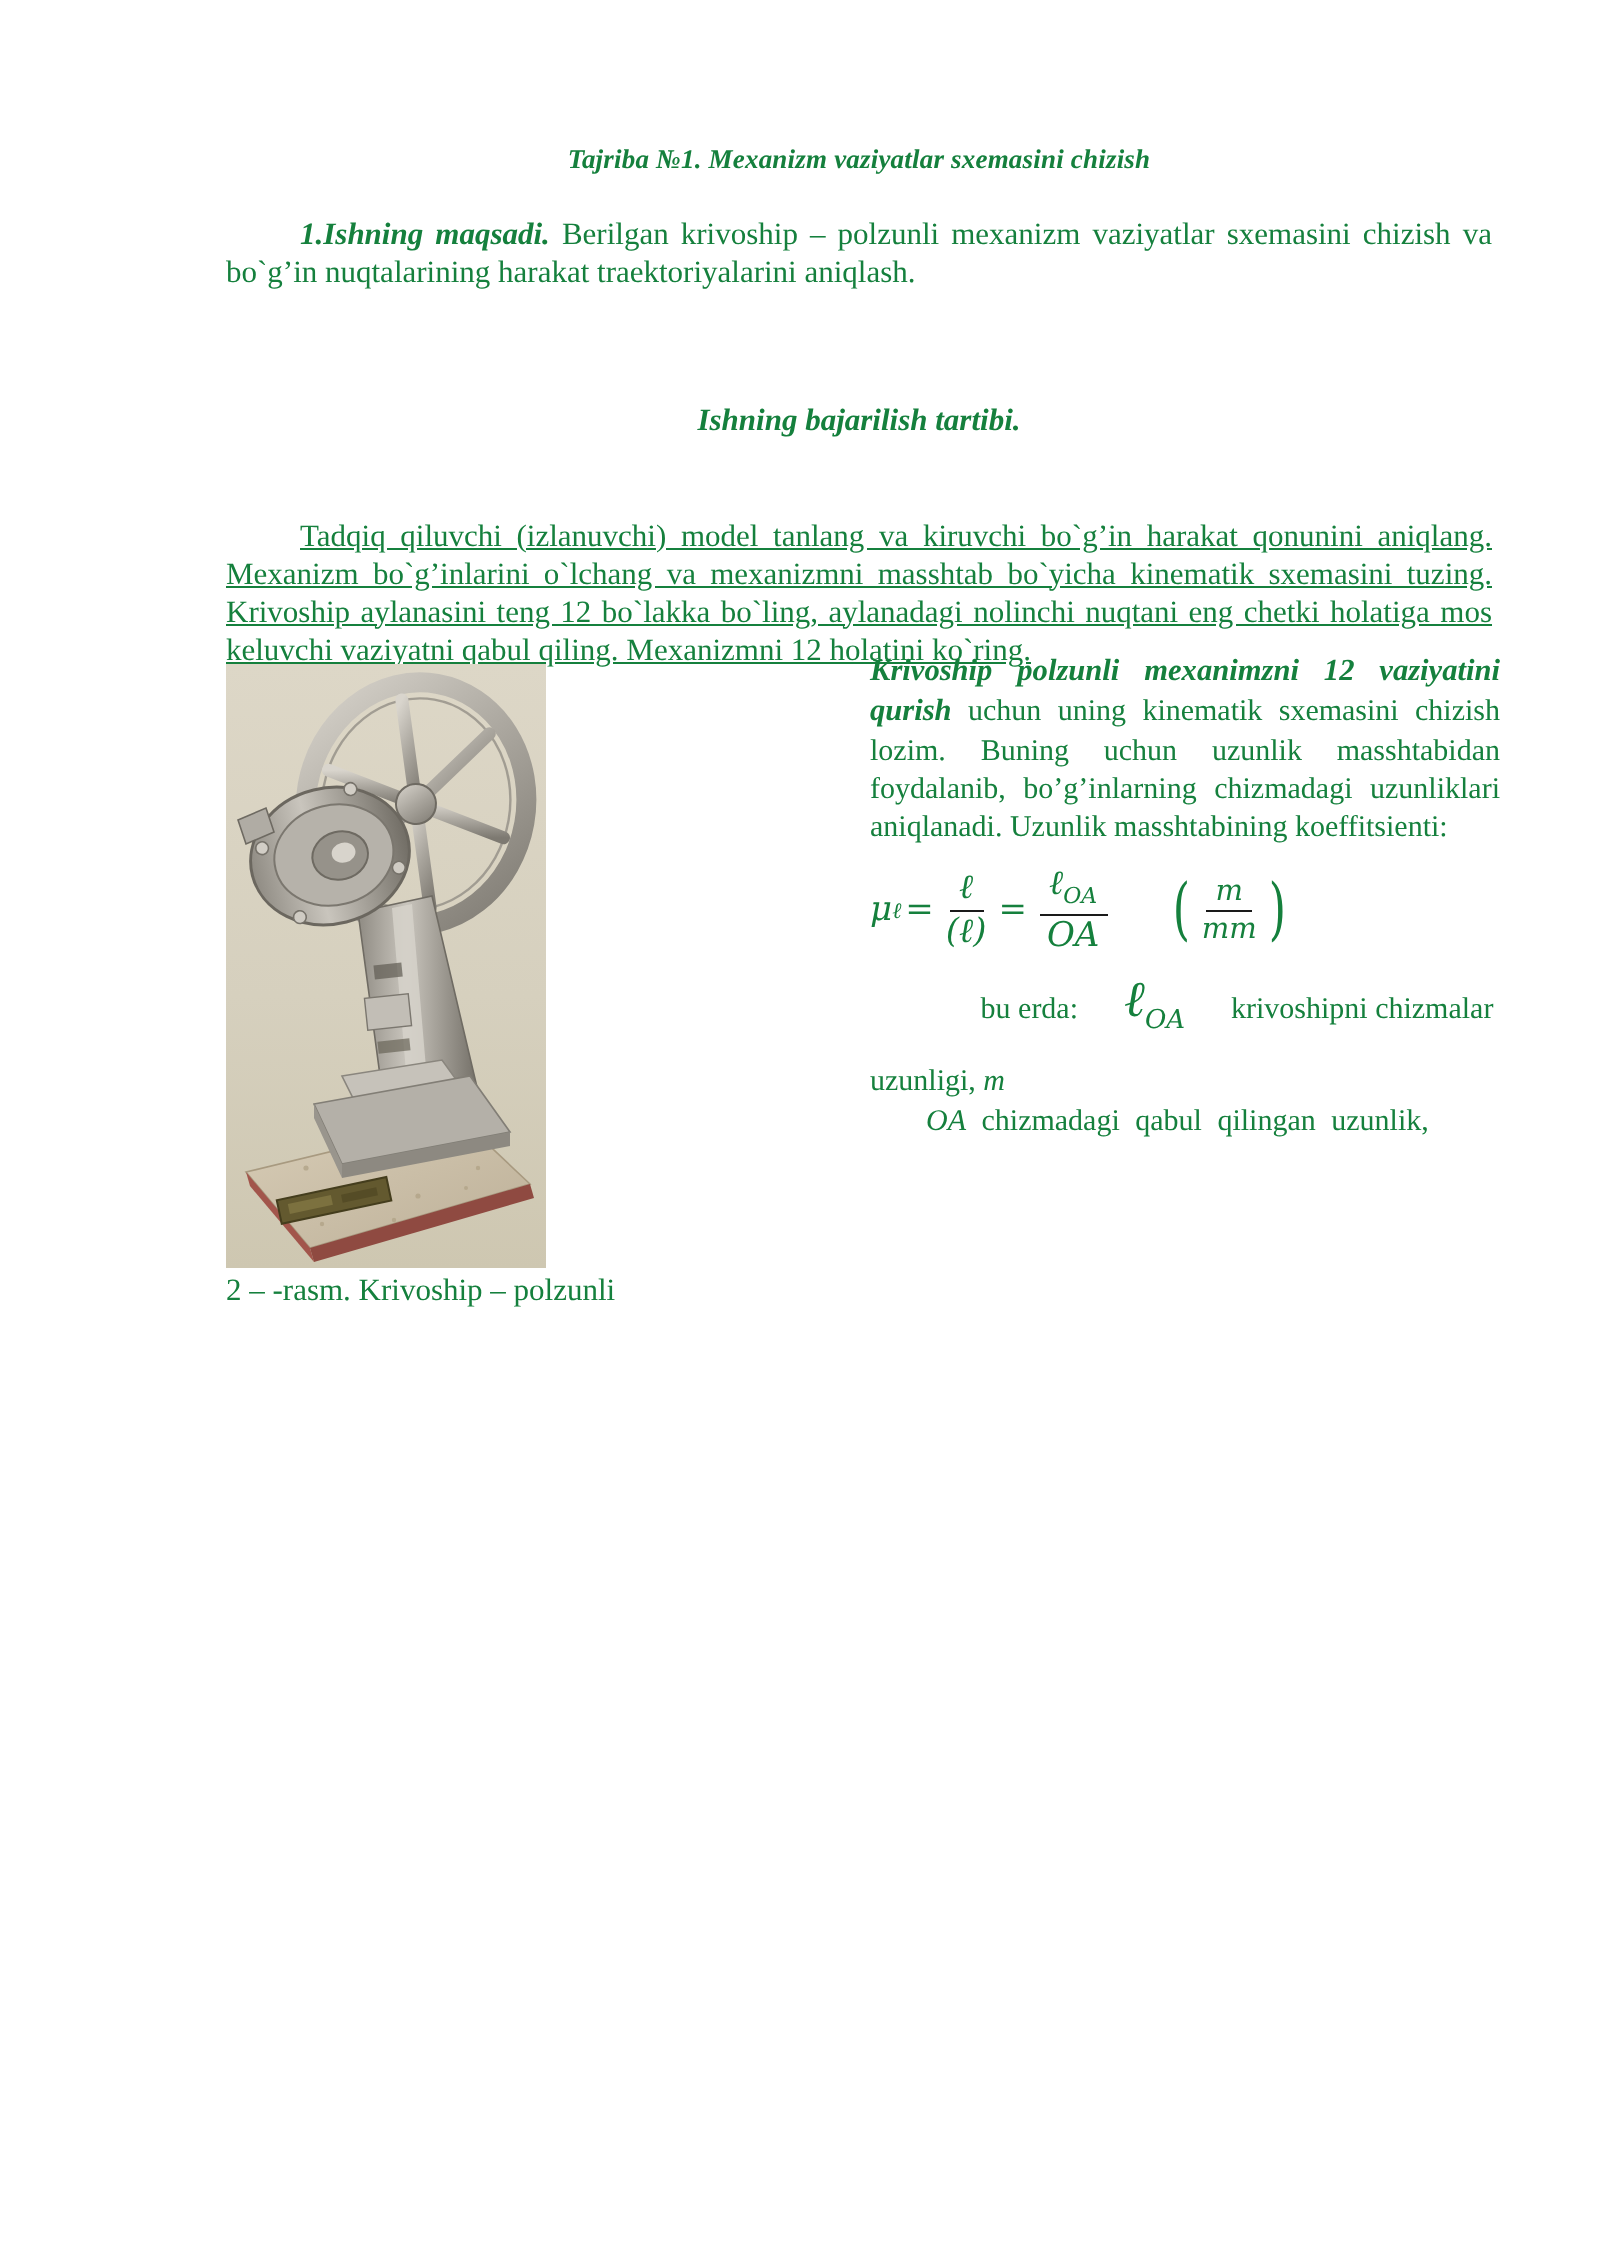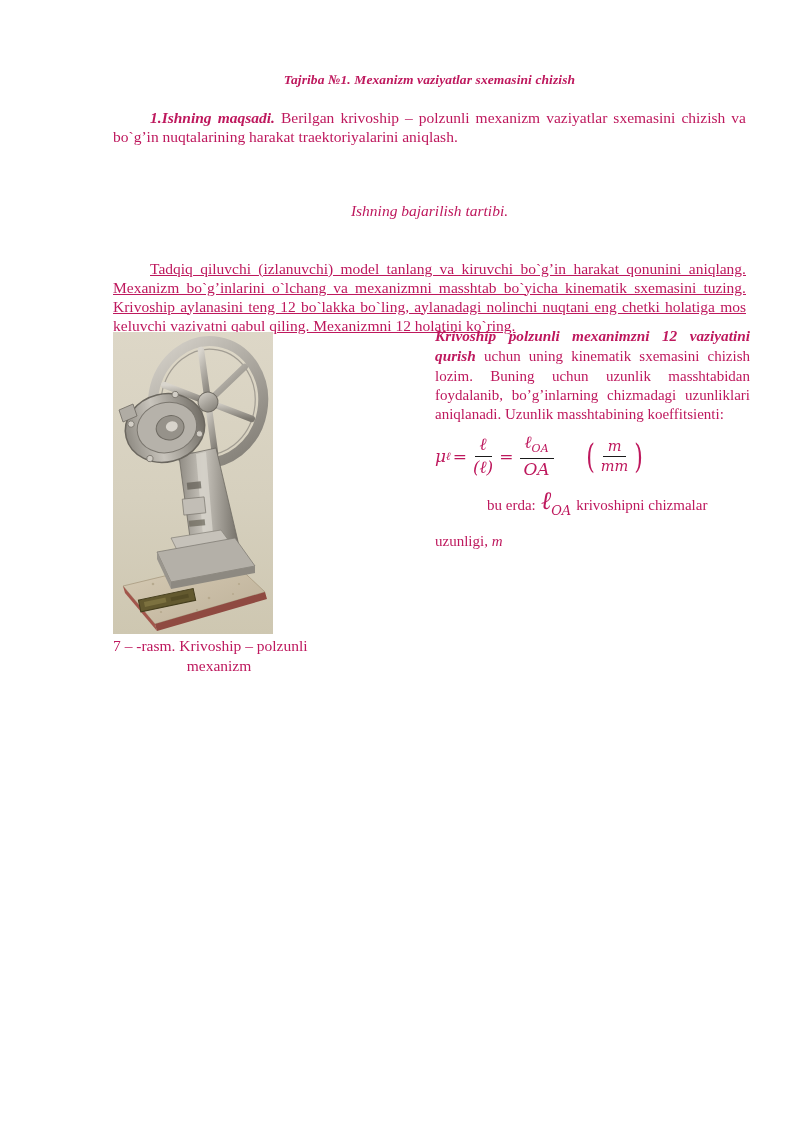--- a/index.html
+++ b/index.html
@@ -1,35 +1,35 @@
 <!DOCTYPE html>
 <html><head>
 <meta charset="utf-8">
 <style>
   html,body { margin:0; padding:0; background:#ffffff; }
   .page {
     position:relative; width:800px; height:1122px; background:#ffffff;
-    font-family:"Liberation Serif", serif; color:#be185d; overflow:hidden;
+    font-family:"Liberation Serif", serif; color:#15803d; overflow:hidden;
   }
   .doc-title {
     position:absolute; left:113px; top:72px; width:633px;
     text-align:center; font-size:13.5px; font-weight:bold; font-style:italic;
     letter-spacing:0.1px;
   }
   .para {
     position:absolute; left:113px; width:633px; text-align:justify;
     font-size:15.5px; line-height:19px;
   }
   .p1 { top:92px;  text-indent:37px; }
   .p2 { top:146px; text-indent:37px; }
   .p3 { top:243px; text-indent:37px;text-decoration:underline; }
   .lead { font-weight:bold; font-style:italic;margin-top:48px; }
   .heading2 {
     position:absolute; left:113px; top:202px; width:633px; text-align:center;
-    font-size:15.5px; font-weight:normal; font-style:italic;
+    font-size:15.5px; font-weight:bold; font-style:italic;
   }
   .figure {
     position:absolute; left:113px; top:332px; width:160px; height:302px;
   }
   .figure svg { display:block; }
   .caption {
     position:absolute; left:113px; top:636px; width:212px;
     font-size:15.5px; line-height:20px;
   }
   .cap1 { white-space:nowrap; }
@@ -49,21 +49,21 @@
   .formula sub { font-size:11px; font-style:italic; }
   .frac { display:inline-flex; flex-direction:column; align-items:center; line-height:1.15; margin:0 4px; }
   .frac .num { padding:0 5px 1px 5px; border-bottom:1.4px solid #1a1a1a; }
   .frac .den { padding-top:1px; }
   .eqsign { margin:0 2px; font-style:normal; }
   .unitgroup { display:inline-flex; align-items:center; margin-left:26px; }
   .bigparen { font-size:34px; font-weight:400; font-style:normal; line-height:0.9; transform:scaleX(0.65); }
   .unitfrac { font-size:14.5px; }
   
   .wline { text-align:left; font-size:15px; line-height:19px; }
-  .wline1 { margin-top:11px; padding-left:52px; display:flex; align-items:flex-end; gap:5px; }
+  .wline1 { margin-top:11px; padding-left:52px; display:flex; align-items:flex-end; gap:23px;justify-content:center; }
   .bigell { font-family:"DejaVu Serif","Liberation Serif",serif; font-style:italic; font-size:25px; line-height:0.8; position:relative; top:1px; }
   .bigell sub { font-size:13px; }
   .it { font-style:italic; }
   .wline2 { margin-top:17px; }
   .wline3 { padding-left:28px; margin-top:1px; word-spacing:4px; }
   .wline4 { margin-top:1px; }
 </style>
 </head>
 <body>
 
@@ -158,22 +158,21 @@
       <polygon points="6,78 20,72 24,84 10,90" fill="#b0aca4" stroke="#6e6a62" stroke-width="0.8"></polygon>
 
       <polygon points="58,206 108,198 121,216 68,226" fill="#c6c2ba" stroke="#8a867e" stroke-width="0.8"></polygon>
       <polygon points="44,220 122,206 142,234 58,250" fill="#b4b0a8" stroke="#827e76" stroke-width="0.8"></polygon>
       <polygon points="58,250 142,234 142,241 58,257" fill="#8d8981"></polygon>
       <polygon points="44,220 58,250 58,257 44,227" fill="#99958d"></polygon>
     </svg>
   </div>
 
   <div class="caption">
-    <div class="cap1">7 – -rasm.  Krivoship – polzunli</div>
-    <div class="cap2">mexanizm</div>
+    <div class="cap1">2 – -rasm.  Krivoship – polzunli</div>
   </div>
 
   <div class="rightcol">
     <span class="lead">Krivoship polzunli mexanimzni 12 vaziyatini qurish</span>
     <span>uchun uning kinematik sxemasini chizish lozim.  Buning uchun uzunlik masshtabidan foydalanib, bo’g’inlarning chizmadagi uzunliklari aniqlanadi. Uzunlik masshtabining koeffitsienti:</span>
 
     <div class="formula">
       <span>μ</span>
         <sub>ℓ</sub>
       <span class="eqsign">=</span>
@@ -198,15 +197,19 @@
 
     <div class="wline wline1">
       <span>bu erda:</span>
       <span class="bigell"><span>ℓ</span><sub>OA</sub></span>
       <span>krivoshipni  chizmalar</span>
     </div>
     <div class="wline wline2">
       <span>uzunligi,</span>
       <span class="it">m</span>
     </div>
+    <div class="wline wline3">
+      <span class="it">OA</span>
+      <span>chizmadagi  qabul qilingan uzunlik,</span>
+    </div>
   </div>
 
 </div>
 
 </body></html>

